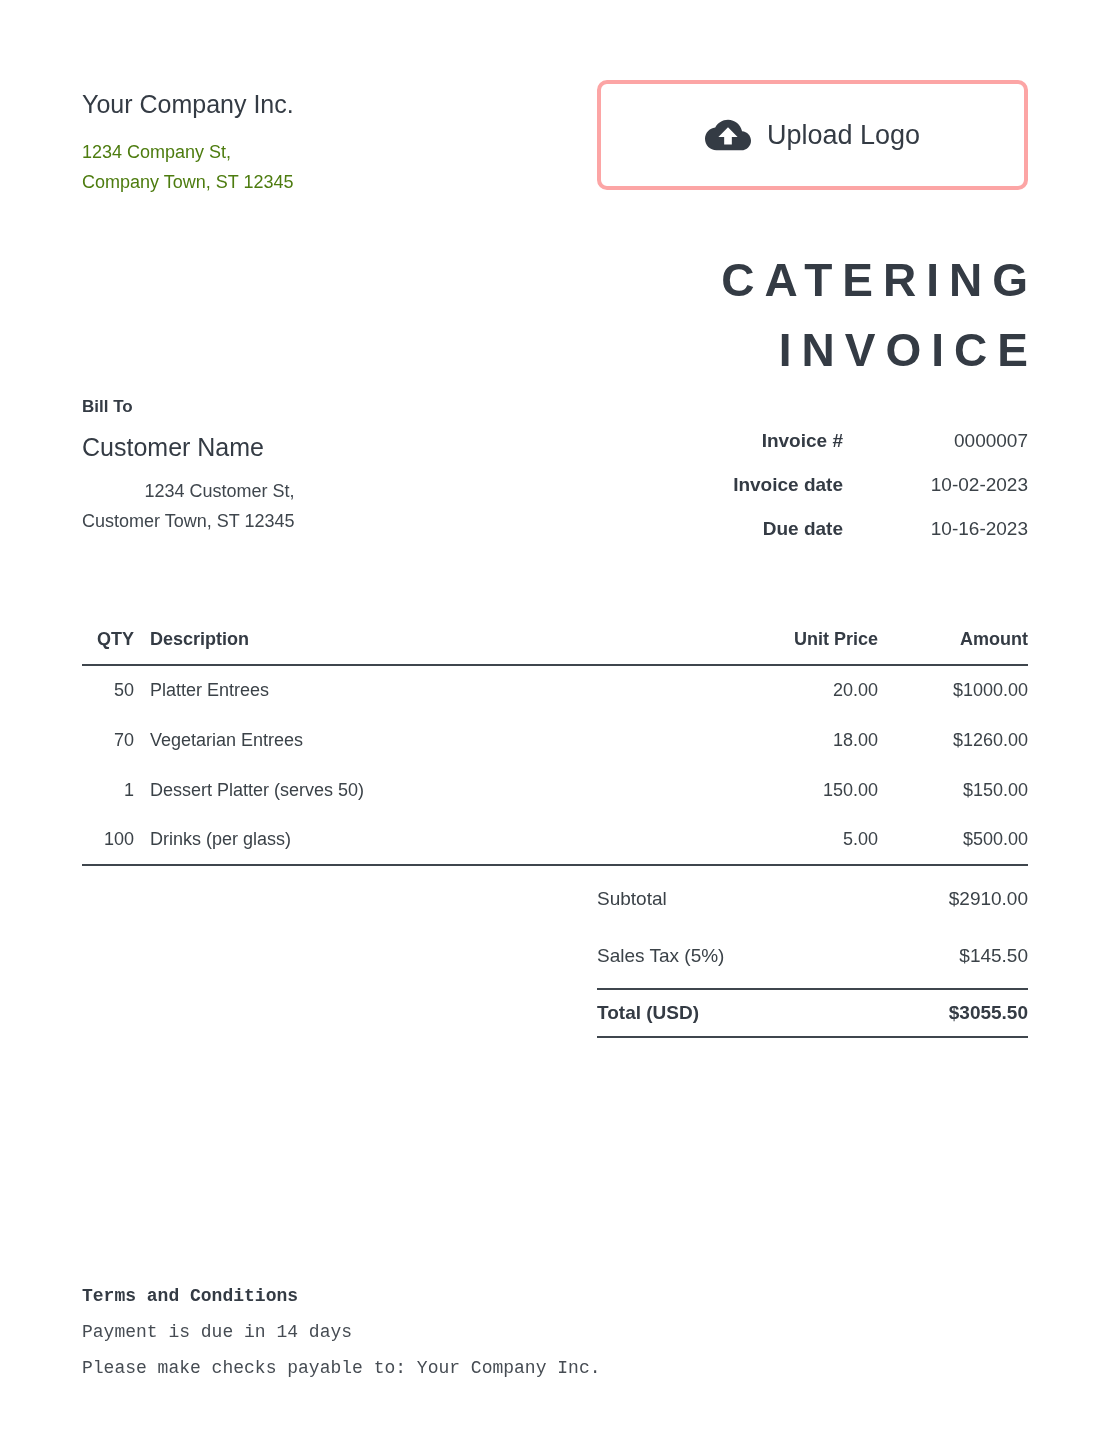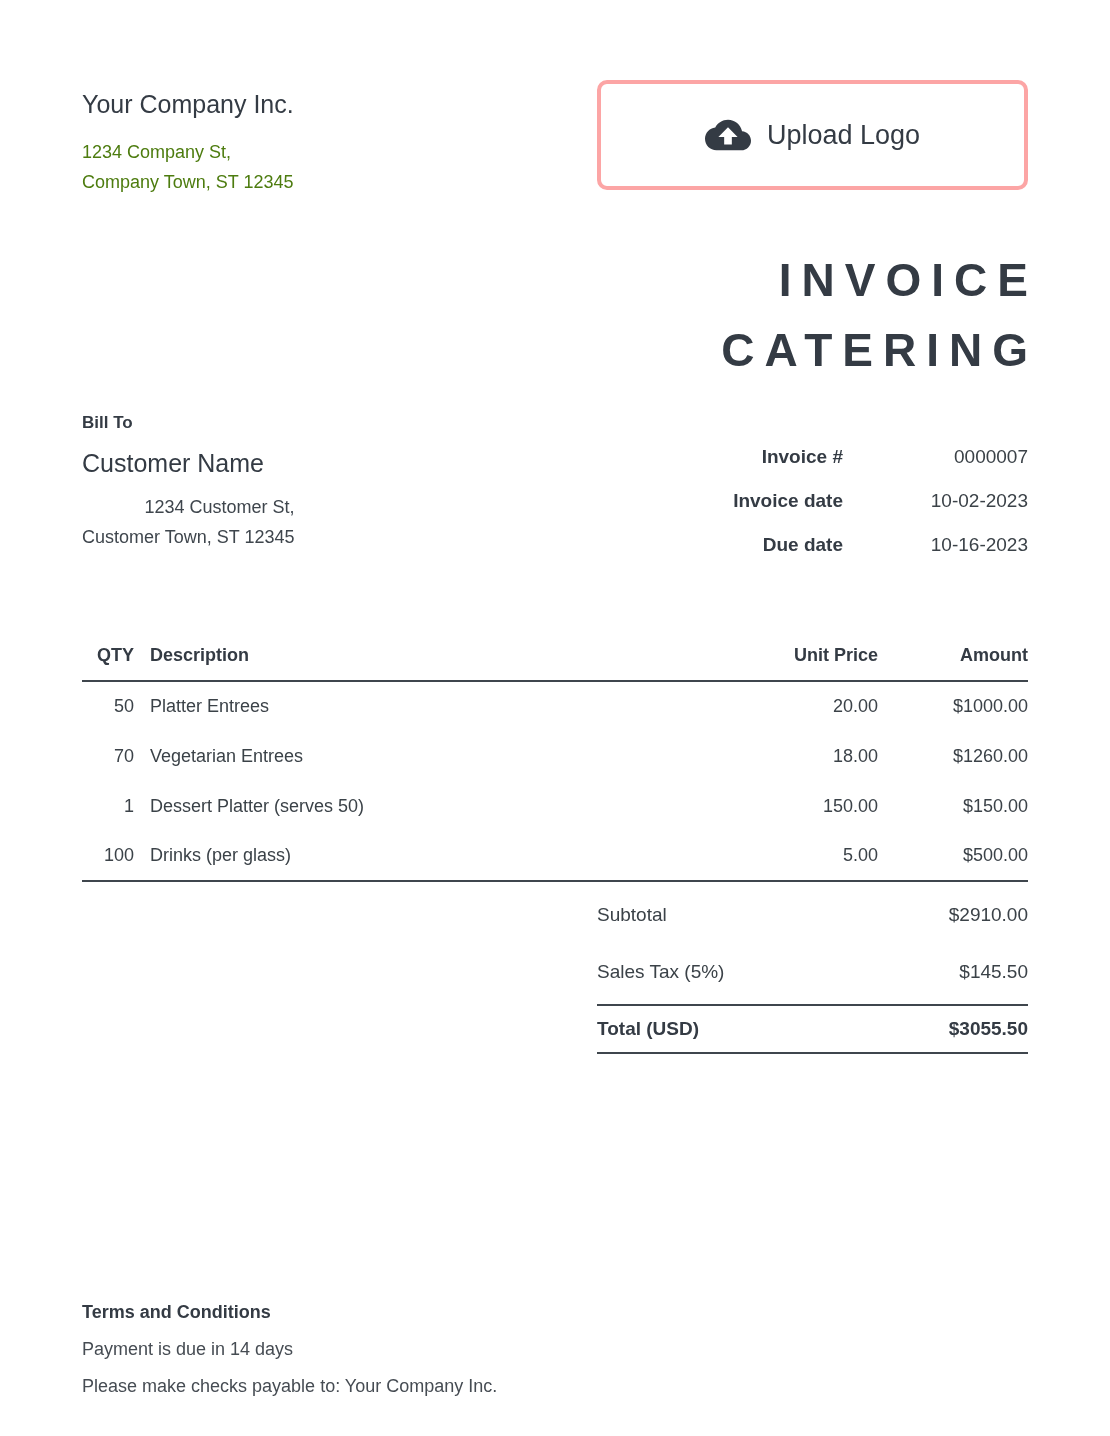--- a/index.html
+++ b/index.html
@@ -33,21 +33,21 @@
 
   
   .title-block {
     margin-top: 48px; text-align: right;
     font-size: 46px; font-weight: bold; letter-spacing: 10px;
     line-height: 70px; color: #343b44;
     margin-right: -10px; 
   }
 
   
-  .info-row { display: flex; justify-content: space-between; margin-top: 28px; }
+  .info-row { display: flex; justify-content: space-between; margin-top: 12px; }
   .bill-to-label { font-size: 17px; font-weight: bold; color: #343b44; }
   .customer-name { font-size: 25px; color: #343b44; margin-top: 16px; }
   .customer-addr { font-size: 18px; line-height: 30px; color: #3f464d; margin-top: 14px; text-align: right; }
 
   .meta-block { width: 431px; margin-top: 22px; }
   .meta-row { display: flex; height: 44px; align-items: center; }
   .meta-label { flex: 1; text-align: right; font-size: 19px; font-weight: bold; color: #343b44; }
   .meta-value { width: 185px; text-align: right; font-size: 19px; color: #3b4248; }
 
   
@@ -69,21 +69,21 @@
   .totals-label { font-size: 19px; color: #3b4248; }
   .totals-value { font-size: 19px; color: #3b4248; text-align: right; }
   .totals-row.grand {
     border-top: 2px solid #3f464d; border-bottom: 2px solid #3f464d;
     height: 50px;
   }
   .totals-row.grand .totals-label,
   .totals-row.grand .totals-value { font-weight: bold; color: #343b44; }
 
   
-  .terms-block { margin-top: 248px; }
+  .terms-block { margin-top: 248px; font-family: Liberation Mono, monospace; }
   .terms-heading { font-size: 18px; font-weight: bold; color: #343b44; }
   .terms-line { font-size: 18px; color: #464c53; margin-top: 16px; }
 </style>
 </head>
 <body>
 
 <div class="page">
 
   <div class="header-row">
     <div class="company-block">
@@ -98,22 +98,22 @@
       <span class="upload-icon">
         <svg width="46" height="46" viewBox="0 0 24 24">
           <path fill="#343b44" fill-rule="evenodd" d="M19.35 10.04C18.67 6.59 15.64 4 12 4 9.11 4 6.6 5.64 5.35 8.04 2.34 8.36 0 10.91 0 14c0 3.31 2.69 6 6 6h13c2.76 0 5-2.24 5-5 0-2.64-2.05-4.78-4.65-4.96zM14 13v4h-4v-4H7l5-5 5 5h-3z"></path>
         </svg>
       </span>
       <span class="upload-label">Upload Logo</span>
     </button>
   </div>
 
   <div class="title-block">
+    <div>CATERING</div>
     <div>INVOICE</div>
-    <div>CATERING</div>
   </div>
 
   <div class="info-row">
     <div class="bill-to">
       <div class="bill-to-label">Bill To</div>
       <div class="customer-name">Customer Name</div>
       <div class="customer-addr">
         <div>1234 Customer St,</div>
         <div>Customer Town, ST 12345</div>
       </div>

